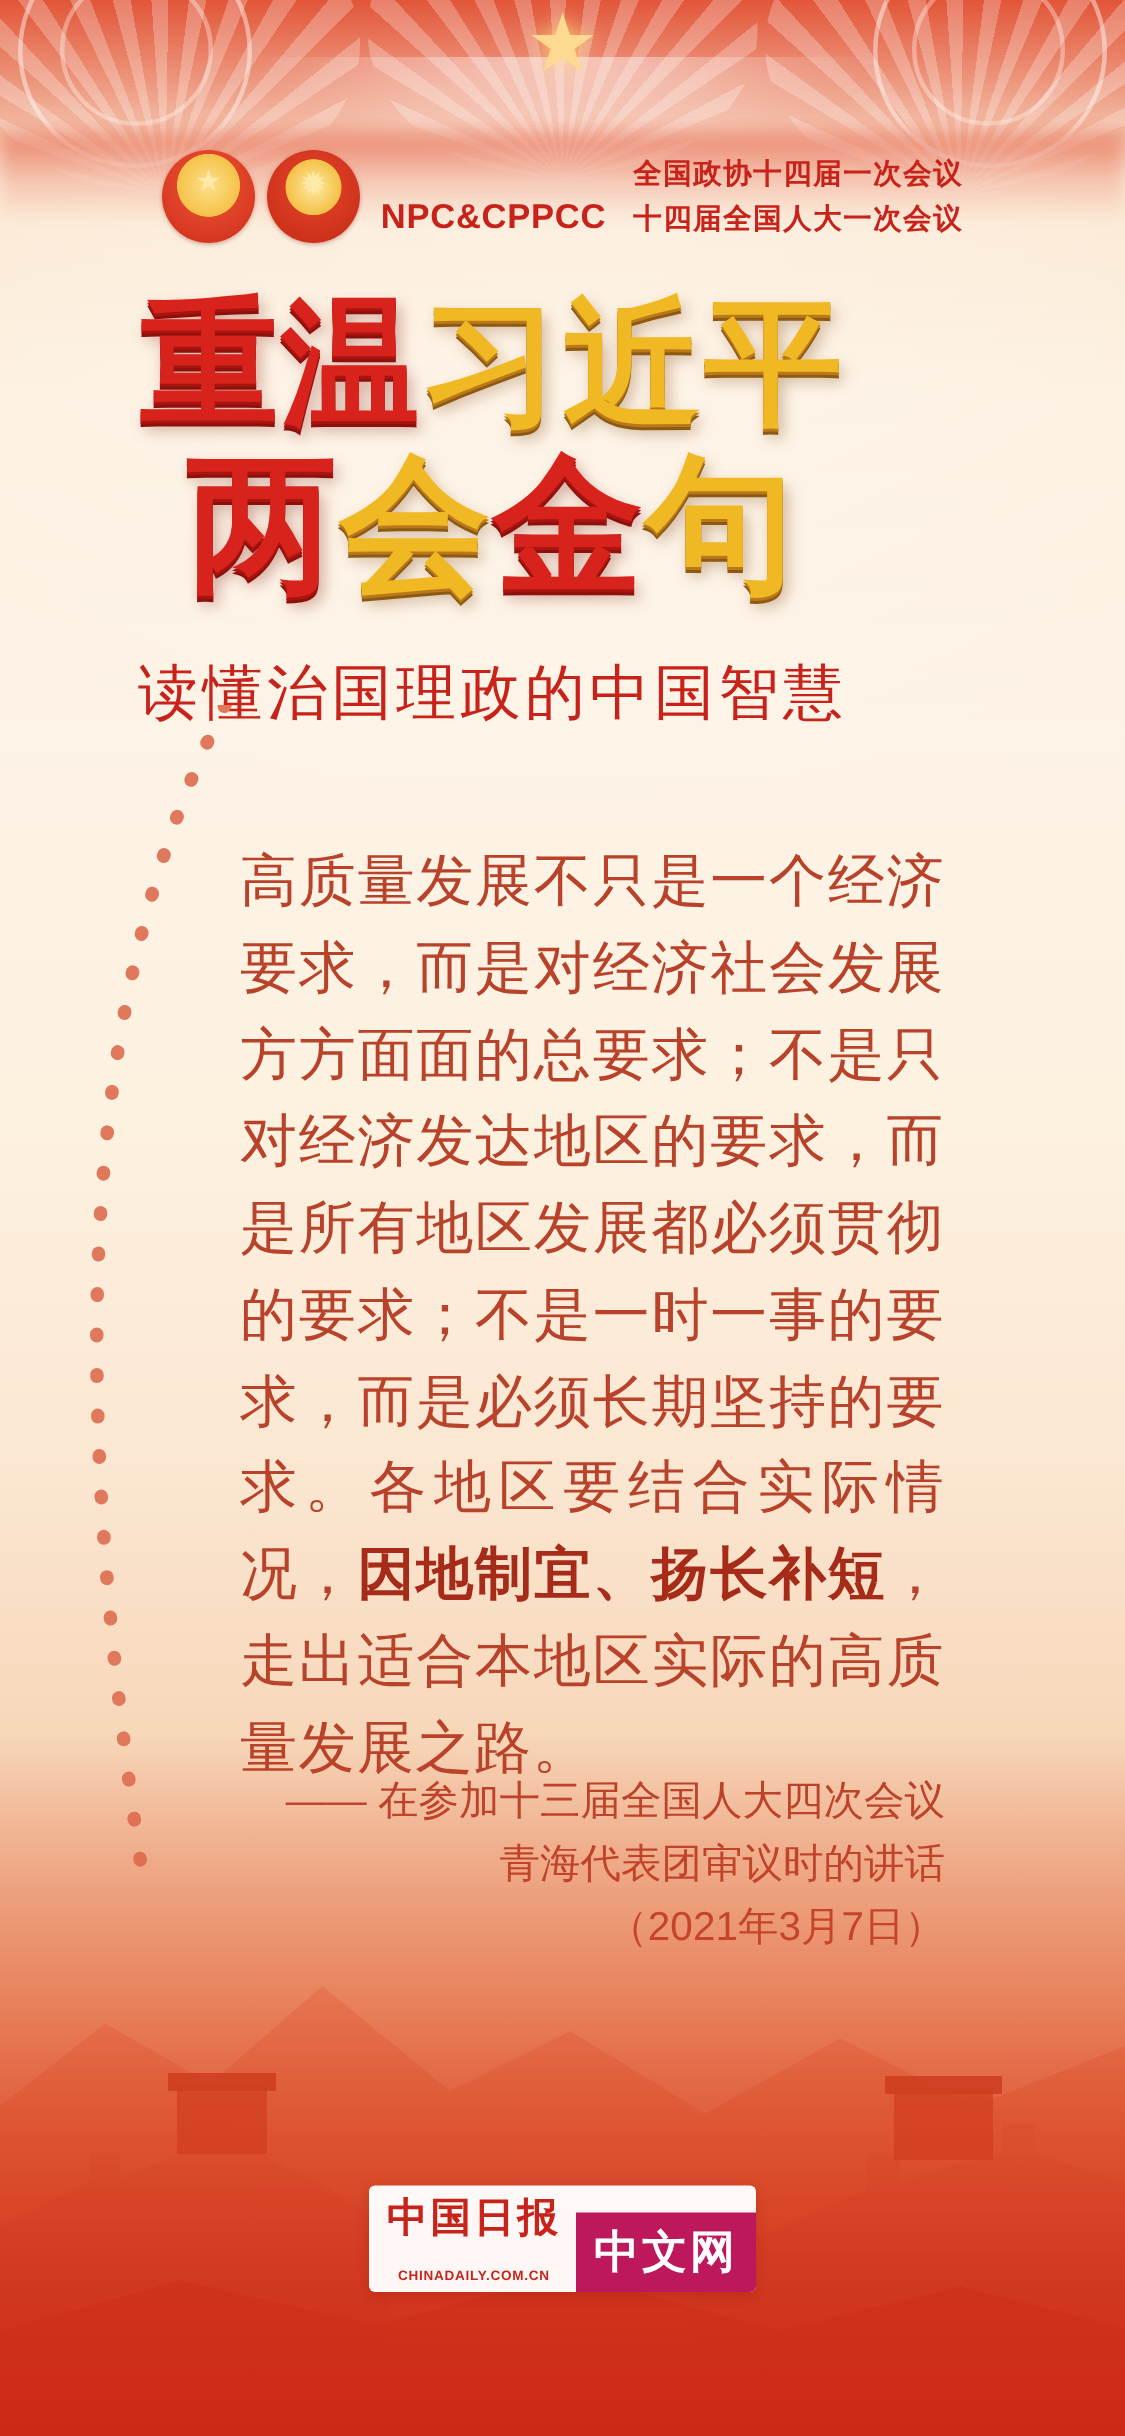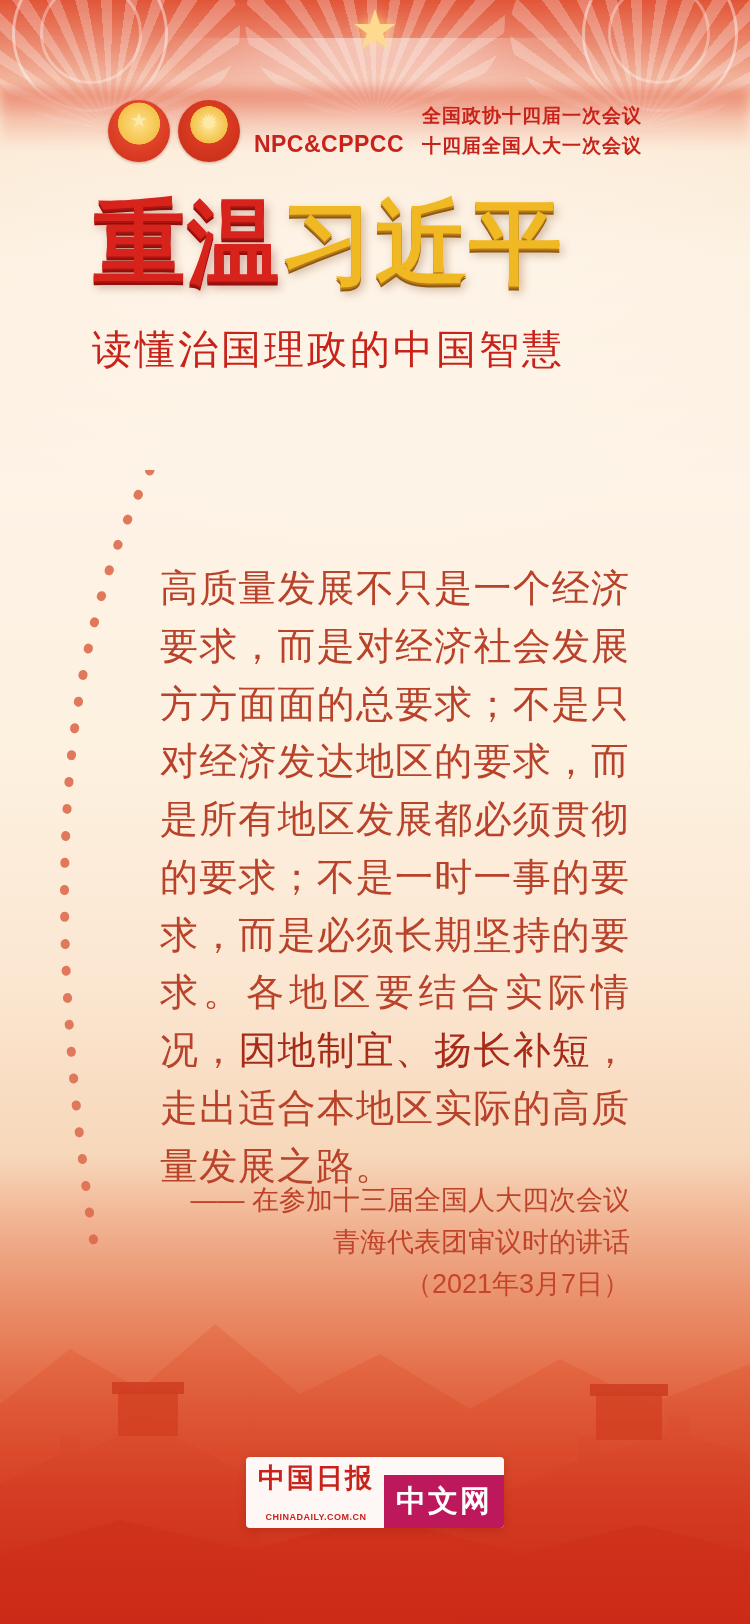--- a/index.html
+++ b/index.html
@@ -138,21 +138,21 @@
 
   
   .quote{
     position:absolute;left:160px;top:560px;width:470px;
     color:#b8422a;
     font-size:38px;
     line-height:1.52;
     letter-spacing:1px;
     text-align:justify;
   }
-  .quote b{color:#a62b18;font-weight:normal;}
+  .quote b{color:#a62b18;font-weight:bold;}
   .source{
     position:absolute;left:160px;top:1180px;width:470px;
     color:#b8422a;font-size:27px;line-height:1.55;text-align:right;
   }
   .source .first{display:block;}
   .source .rest{display:block;}
 
   
   .wall{
     position:absolute;left:0;bottom:0;width:750px;height:470px;
@@ -211,20 +211,21 @@
       <div class="npc-abbr">NPC&amp;CPPCC</div>
     </div>
     <div class="meet-lines">
       <div class="meet-line">全国政协十四届一次会议</div>
       <div class="meet-line">十四届全国人大一次会议</div>
     </div>
   </div>
 
   <div class="title-wrap">
     <div class="title-line l1"><span>重温</span><span class="gold">习近平</span></div>
+    <div class="title-line l2"><span>两</span><span class="gold">会</span><span>金</span><span class="gold">句</span></div>
     <div class="subtitle">读懂治国理政的中国智慧</div>
   </div>
 
   <svg class="dots" viewBox="0 0 260 780">
     <path id="arcpath" d="M150,0 C60,180 40,420 95,780" fill="none" stroke="#e0795c" stroke-width="9" stroke-linecap="round" stroke-dasharray="1 26"></path>
   </svg>
 
   <div class="quote"><span>高质量发展不只是一个经济要求，而是对经济社会发展方方面面的总要求；不是只对经济发达地区的要求，而是所有地区发展都必须贯彻的要求；不是一时一事的要求，而是必须长期坚持的要求。各地区要结合实际情况，</span><b>因地制宜、扬长补短</b><span>，走出适合本地区实际的高质量发展之路。</span></div>
 
   <div class="source">

